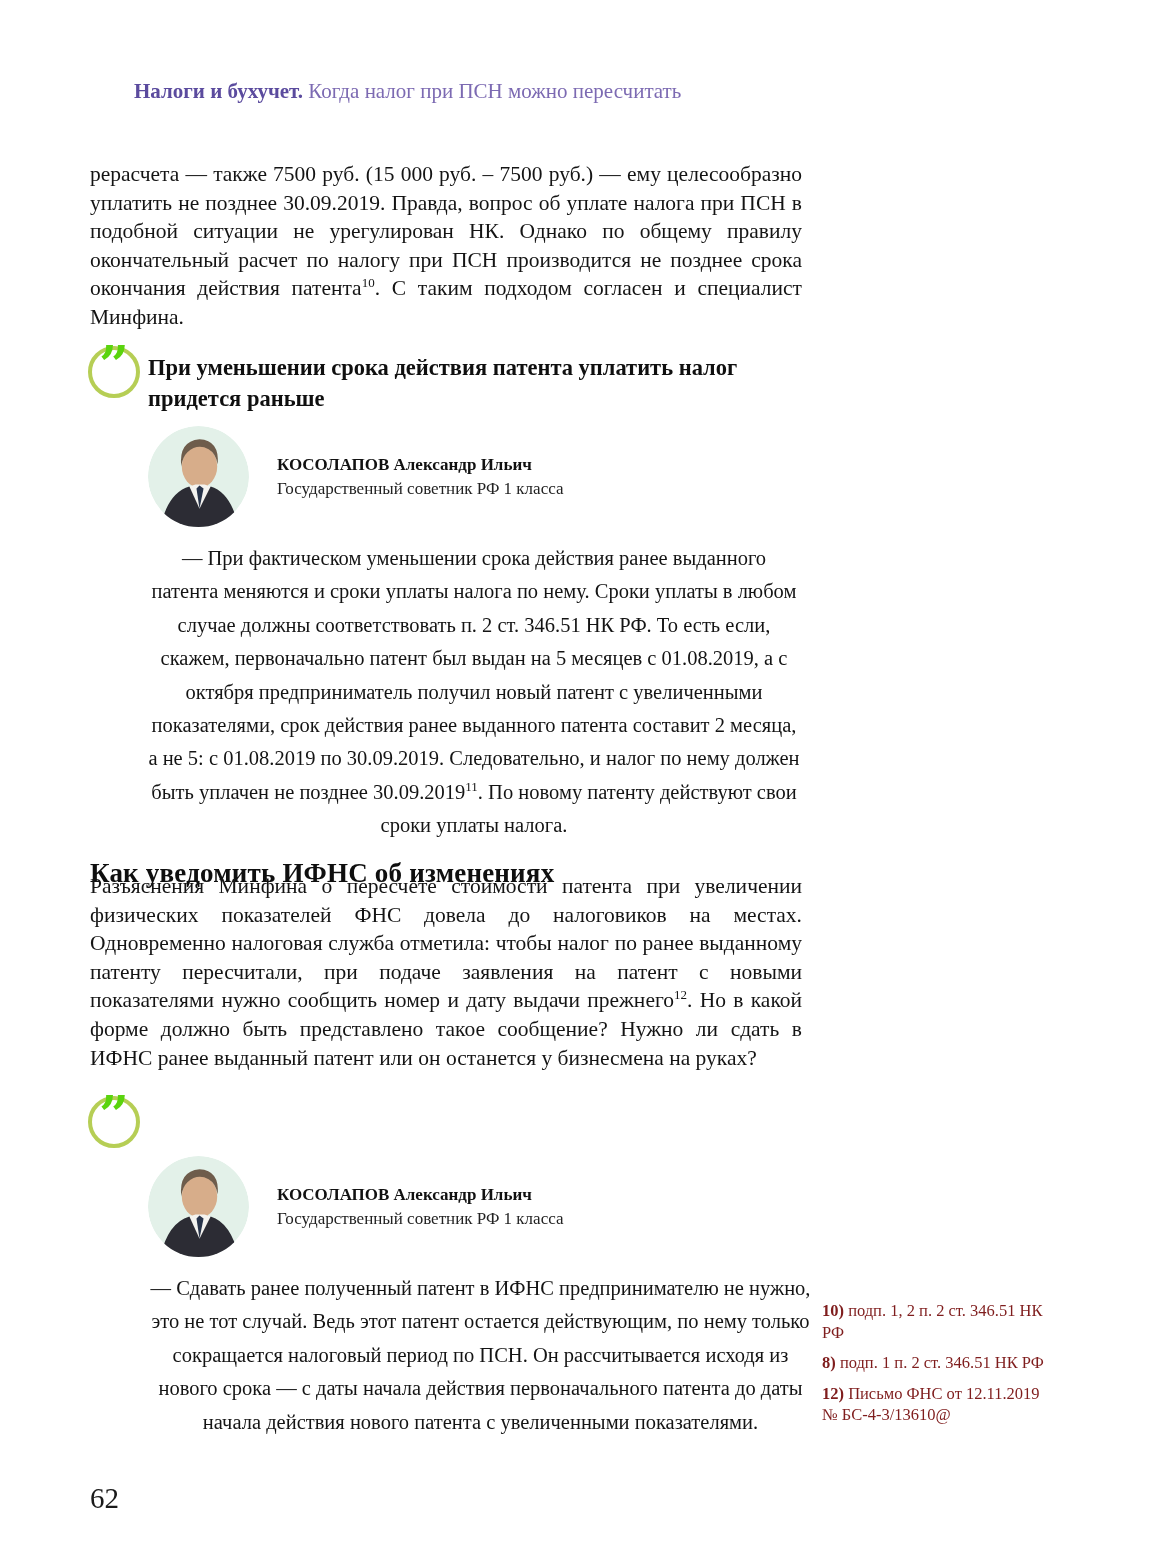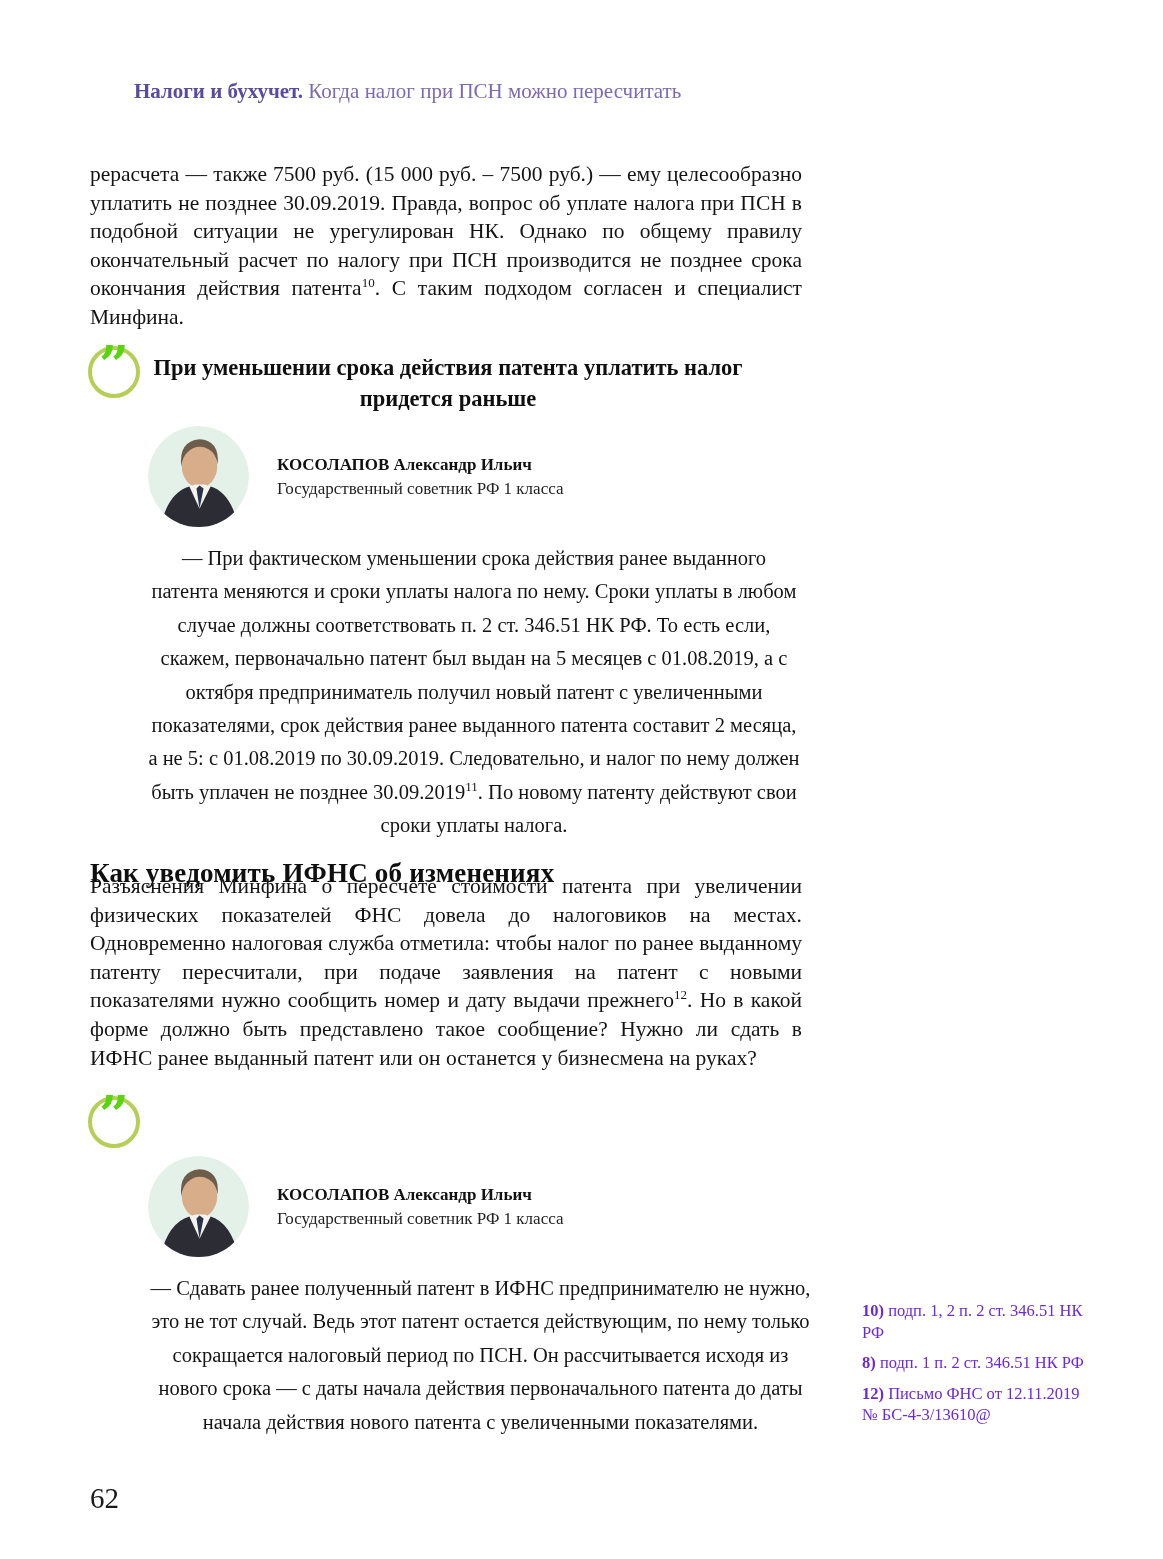--- a/index.html
+++ b/index.html
@@ -26,39 +26,39 @@
   .quote-icon{position:absolute;width:44px;height:44px;border:4px solid #b6ce55;
               border-radius:50%;background:#ffffff;}
   .quote-icon .qmark{position:absolute;left:50%;top:50%;transform:translate(-50%,-63%);
               font-family:"DejaVu Serif",serif;font-weight:bold;font-size:52px;
               color:#5ad40e;line-height:1;}
   .qicon1{left:88px;top:346px;}
   .qicon2{left:88px;top:1096px;}
 
   .qheading{position:absolute;left:148px;margin:0;font-size:22.5px;font-weight:bold;
             line-height:31px;color:#0f0f0f;}
-  .qh1{top:352px;width:600px;text-align:center;}
+  .qh1{top:352px;width:600px;}
   .qh2{top:1104px;width:660px;}
 
   .author{position:absolute;left:148px;display:flex;align-items:center;justify-content:space-between;}
   .author1{top:426px;}
   .author2{top:1156px;}
   .avatar{width:101px;height:101px;border-radius:50%;overflow:hidden;flex:0 0 auto;}
   .author-meta{margin-left:28px;}
   .author-name{font-size:17px;font-weight:bold;color:#111;line-height:24px;}
   .author-title{font-size:17px;color:#222;line-height:24px;}
 
   .qtext{position:absolute;left:148px;margin:0;font-size:20.5px;line-height:33.4px;
          color:#141414;text-align:center;}
   .qt1{top:542px;width:652px;}
   .qt2{top:1272px;width:665px;}
 
   
   .footnotes{position:absolute;left:822px;top:1300px;width:232px;
-             font-size:16.5px;line-height:21.5px;color:#6d28d9;margin-left:40px;}
+             font-size:16.5px;line-height:21.5px;color:#7f1d1d;}
   .fn{margin-bottom:9px;}
   .fn b{font-weight:bold;}
 
   
   .pagenum{position:absolute;left:90px;top:1482px;font-size:29px;color:#1a1a1a;}
 </style>
 </head>
 <body>
 
 <div class="page">

